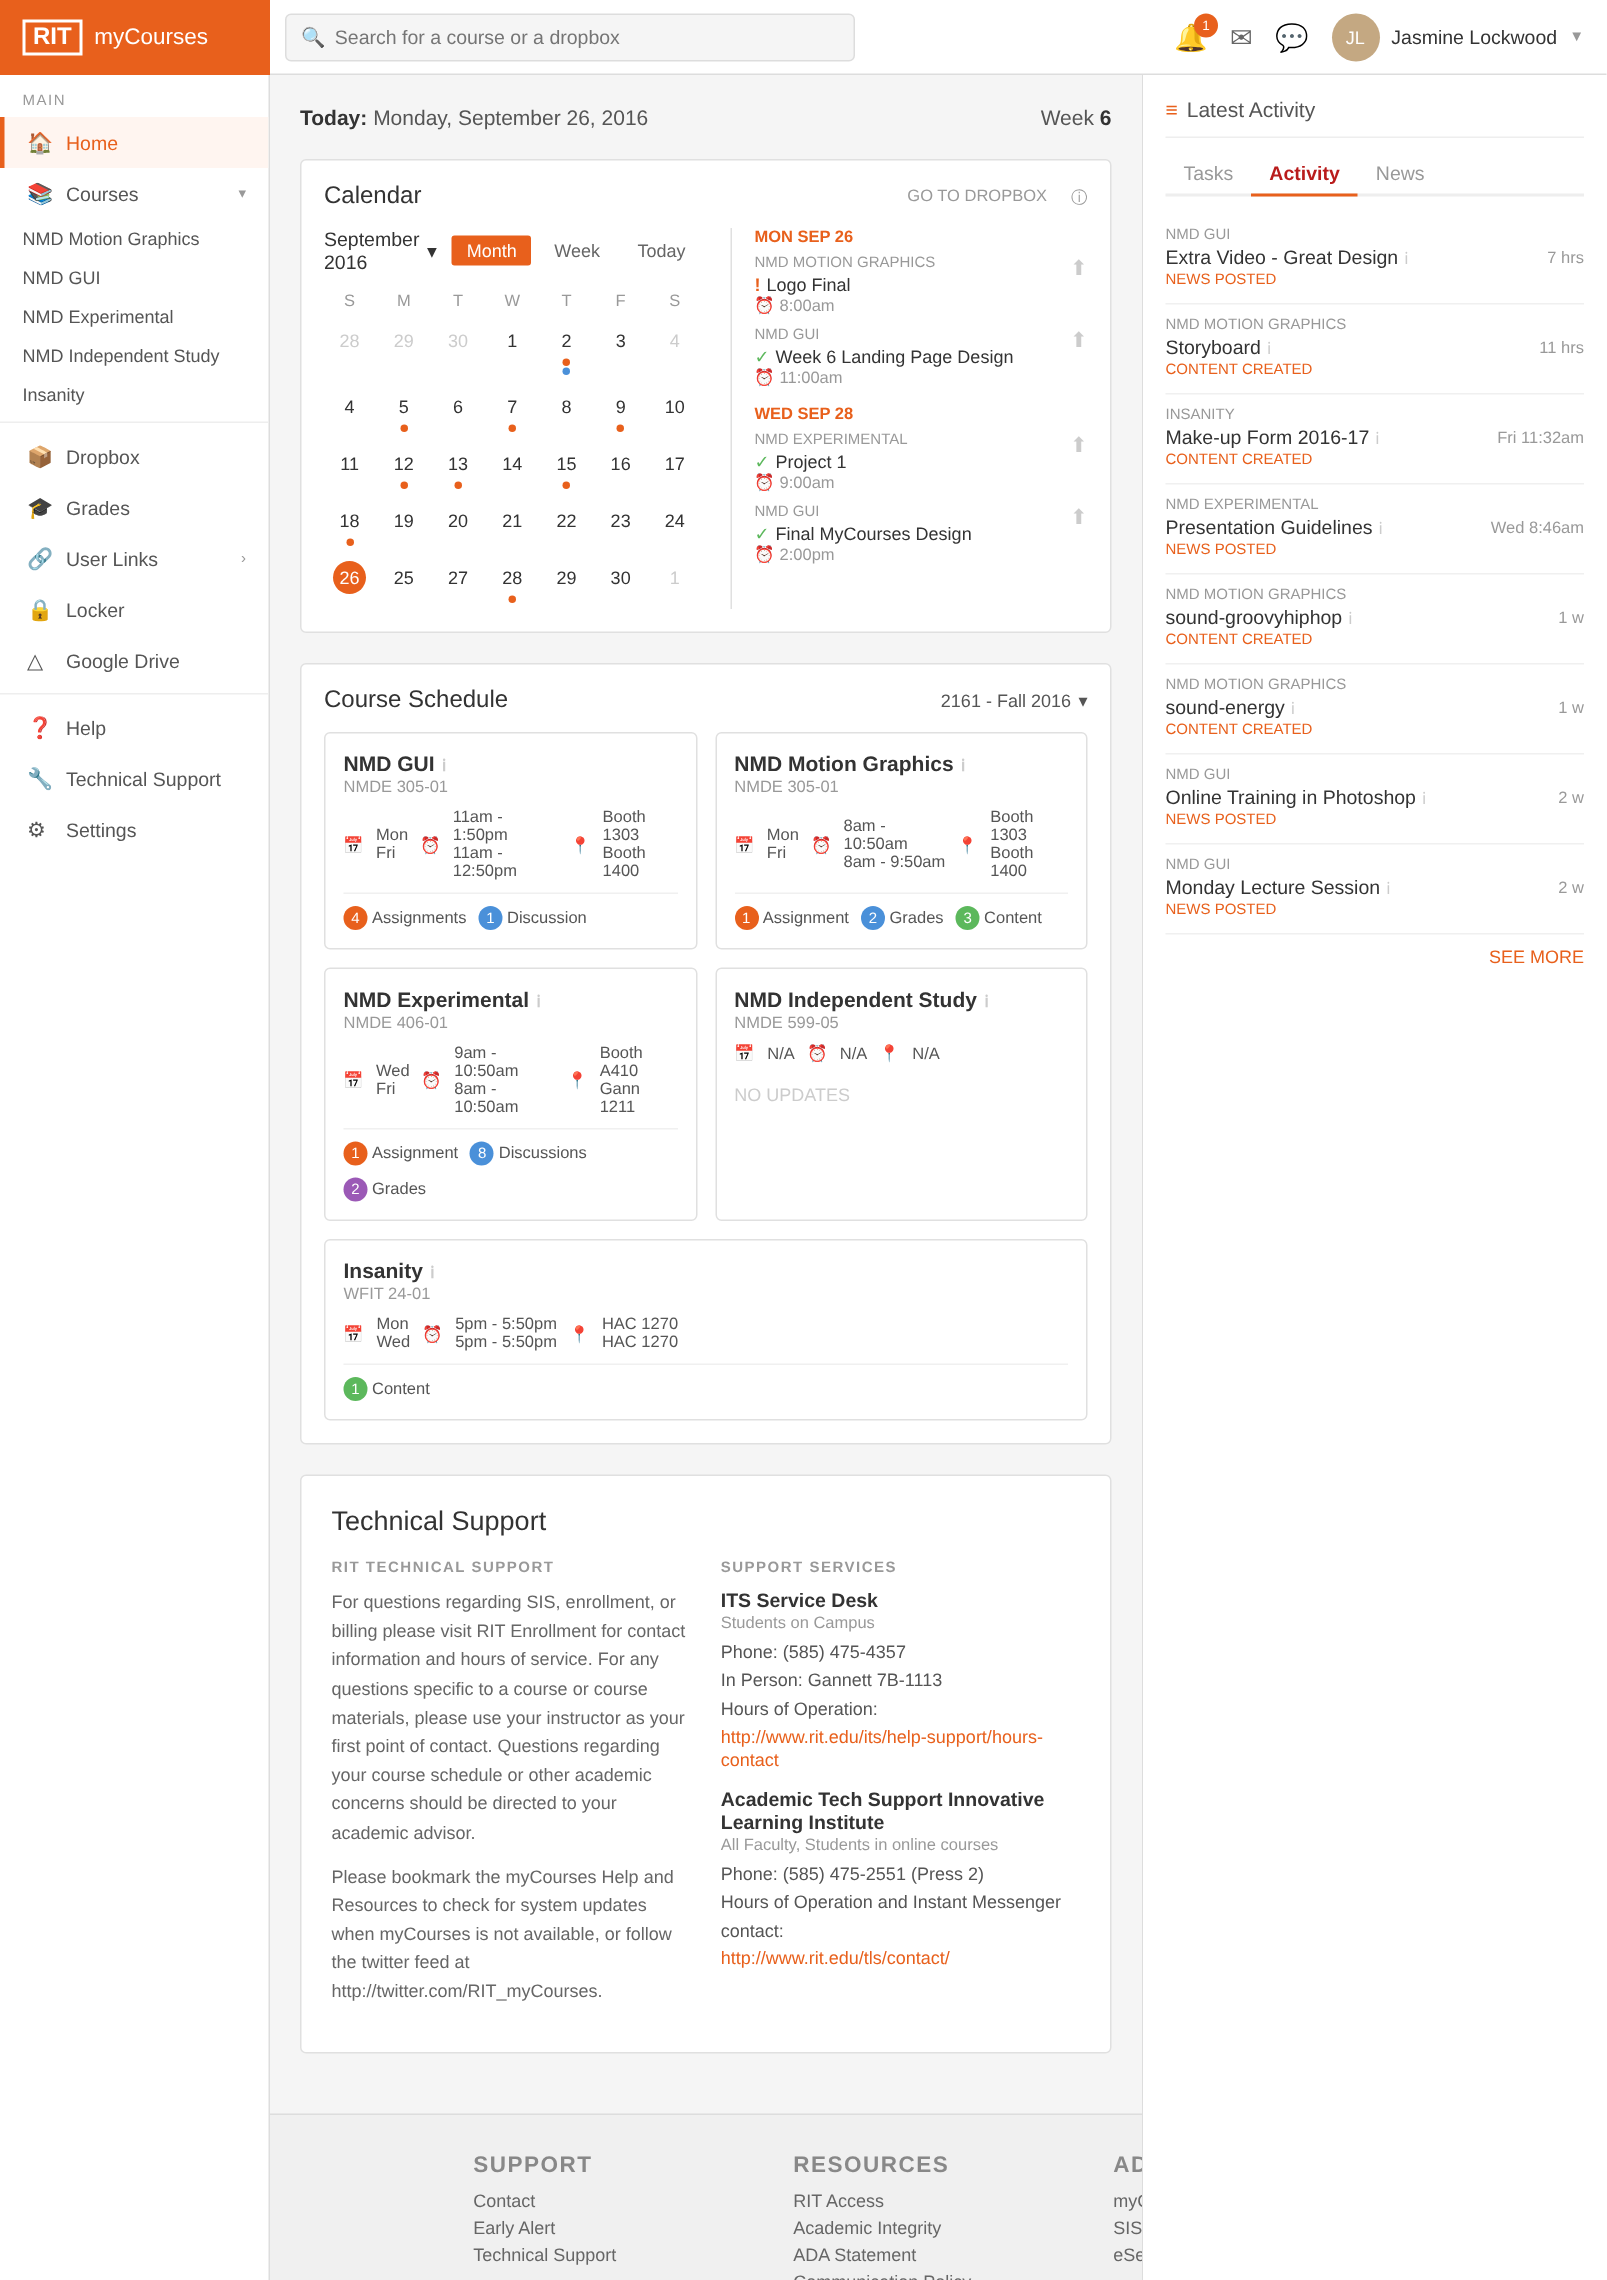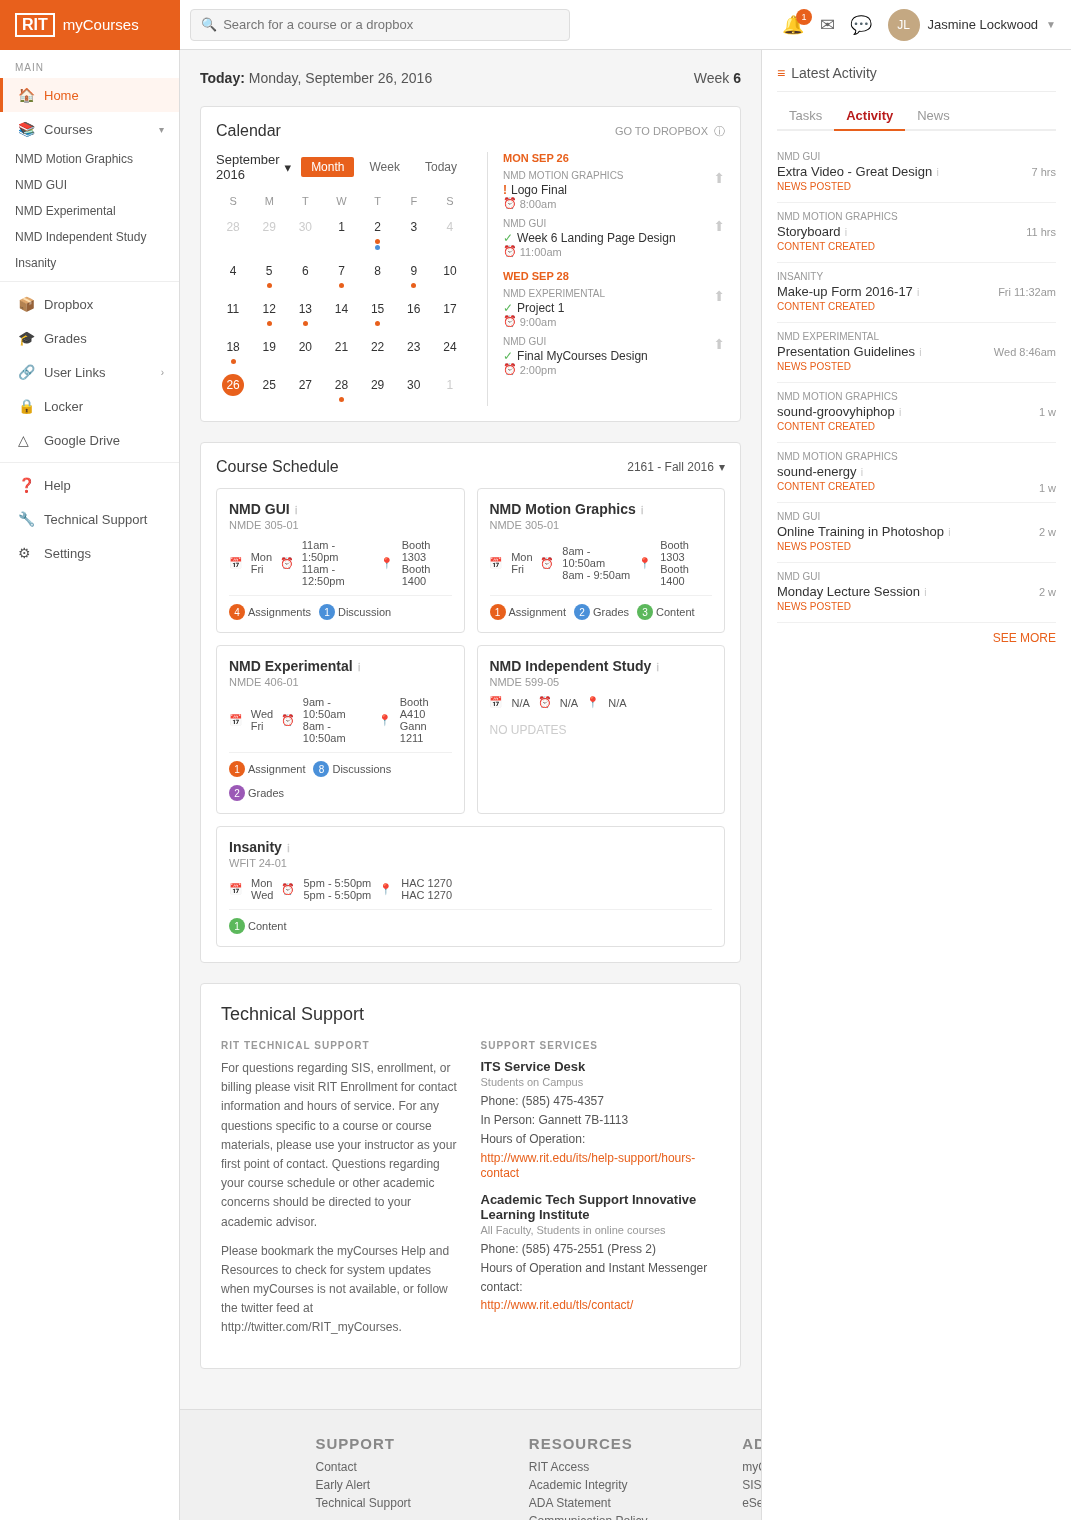--- a/index.html
+++ b/index.html
@@ -43,21 +43,21 @@
     .date-bar { display: flex; justify-content: space-between; align-items: center; margin-bottom: 20px; text-align: center; }
     .date-text { font-size: 14px; color: #555; }
     .date-text strong { color: #333; }
     .week-label { font-size: 14px; color: #555; }
     .week-label strong { color: #333; }
 
     
     .section-card { background: #fff; border: 1px solid #e0e0e0; border-radius: 4px; padding: 15px; margin-bottom: 20px; }
     .section-header { display: flex; justify-content: space-between; align-items: center; margin-bottom: 12px; }
     .section-title { font-size: 16px; font-weight: normal; color: #333; }
-    .go-dropbox { font-size: 11px; color: #999; display: flex; align-items: center; gap: 6px; cursor: pointer; }
+    .go-dropbox { font-size: 11px; color: #999; display: flex; align-items: center; gap: 16px; cursor: pointer; }
 
     .calendar-controls { display: flex; align-items: center; gap: 10px; margin-bottom: 10px; }
     .month-selector { display: flex; align-items: center; gap: 5px; font-size: 13px; color: #333; cursor: pointer; }
     .cal-tabs { display: flex; gap: 5px; margin-left: auto; }
     .cal-tab { padding: 3px 10px; font-size: 12px; cursor: pointer; color: #666; border-radius: 2px; }
     .cal-tab.active { background: #e8601c; color: #fff; }
 
     .calendar-grid { display: grid; grid-template-columns: repeat(7, 1fr); gap: 2px; }
     .cal-day-header { text-align: center; font-size: 11px; color: #999; padding: 3px 0; }
     .cal-day { text-align: center; font-size: 12px; padding: 4px 2px; cursor: pointer; position: relative; min-height: 28px; display: flex; flex-direction: column; align-items: center; }
@@ -681,21 +681,21 @@
               <span>sound-groovyhiphop</span>
               <span class="info-icon">ℹ</span>
             </div>
             <div class="activity-type">CONTENT CREATED</div>
           </div>
           <div class="activity-time">1 w</div>
         </div>
       </div>
       <div class="activity-item">
         <div class="activity-course">NMD MOTION GRAPHICS</div>
-        <div style="display:flex;justify-content:space-between;align-items:flex-end;">
+        <div style="display:flex;justify-content:space-between;align-items:flex-start;">
           <div>
             <div class="activity-title">
               <span>sound-energy</span>
               <span class="info-icon">ℹ</span>
             </div>
             <div class="activity-type">CONTENT CREATED</div>
           </div>
           <div class="activity-time">1 w</div>
         </div>
       </div>

